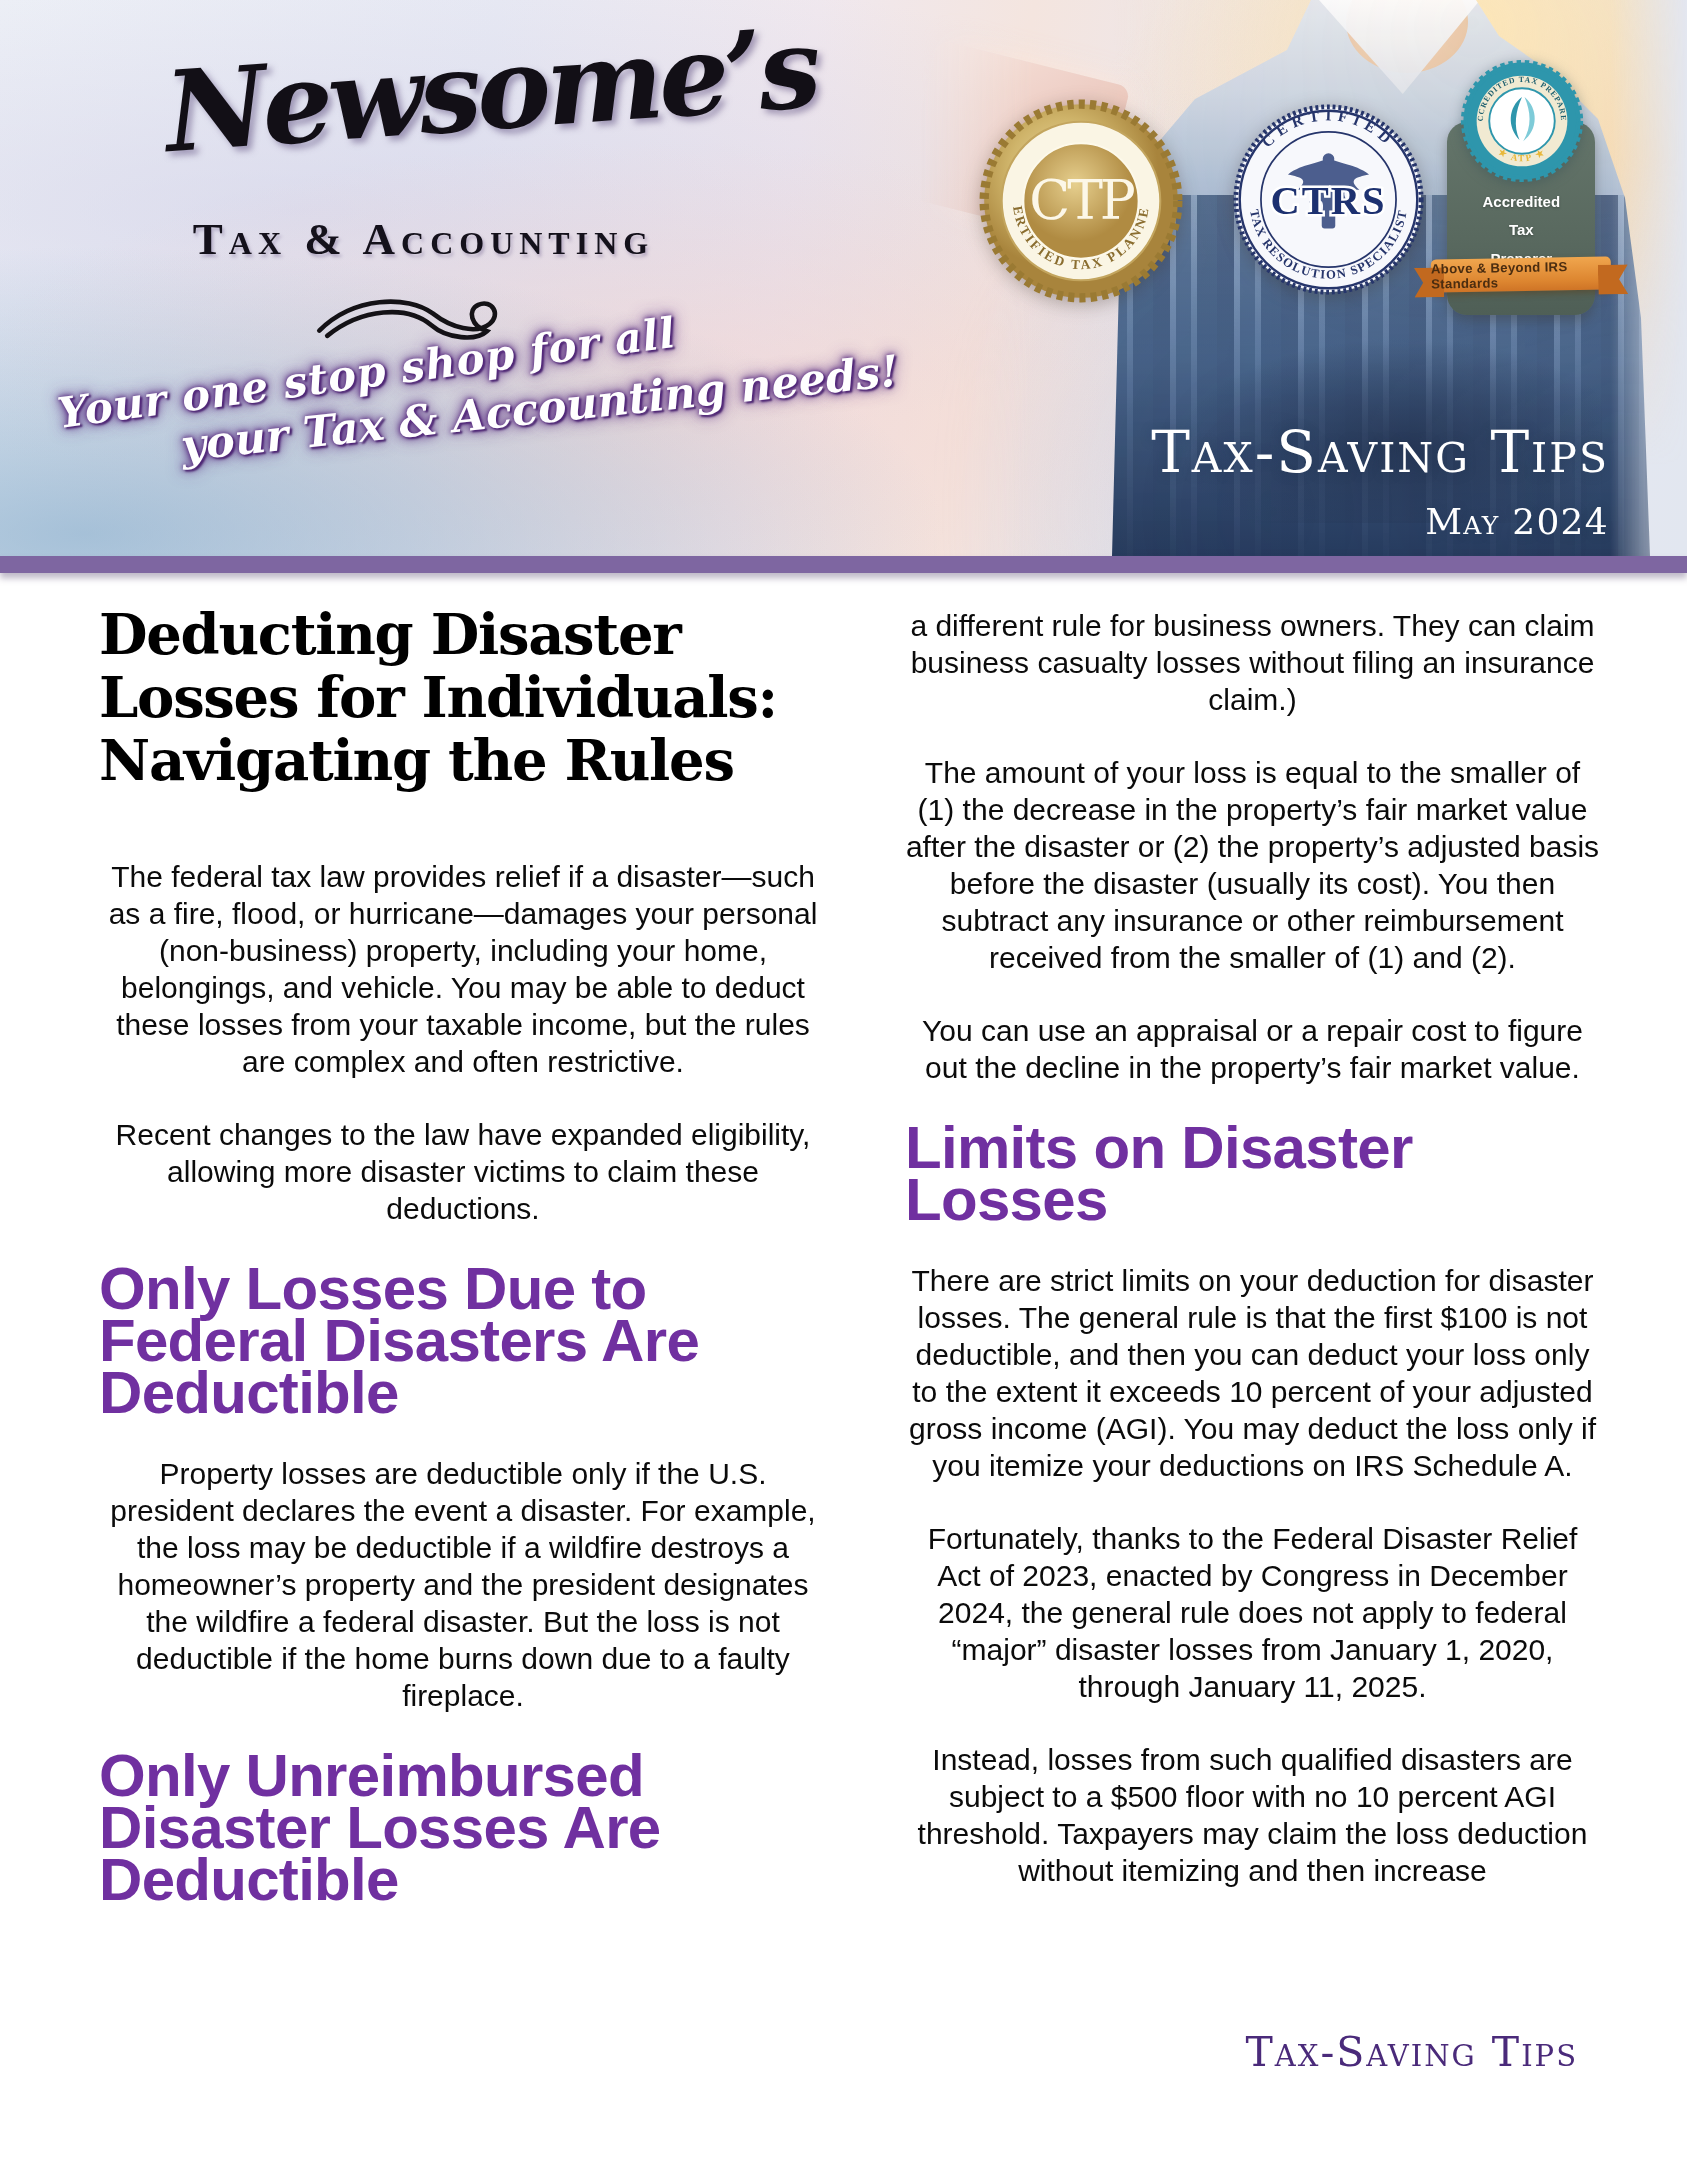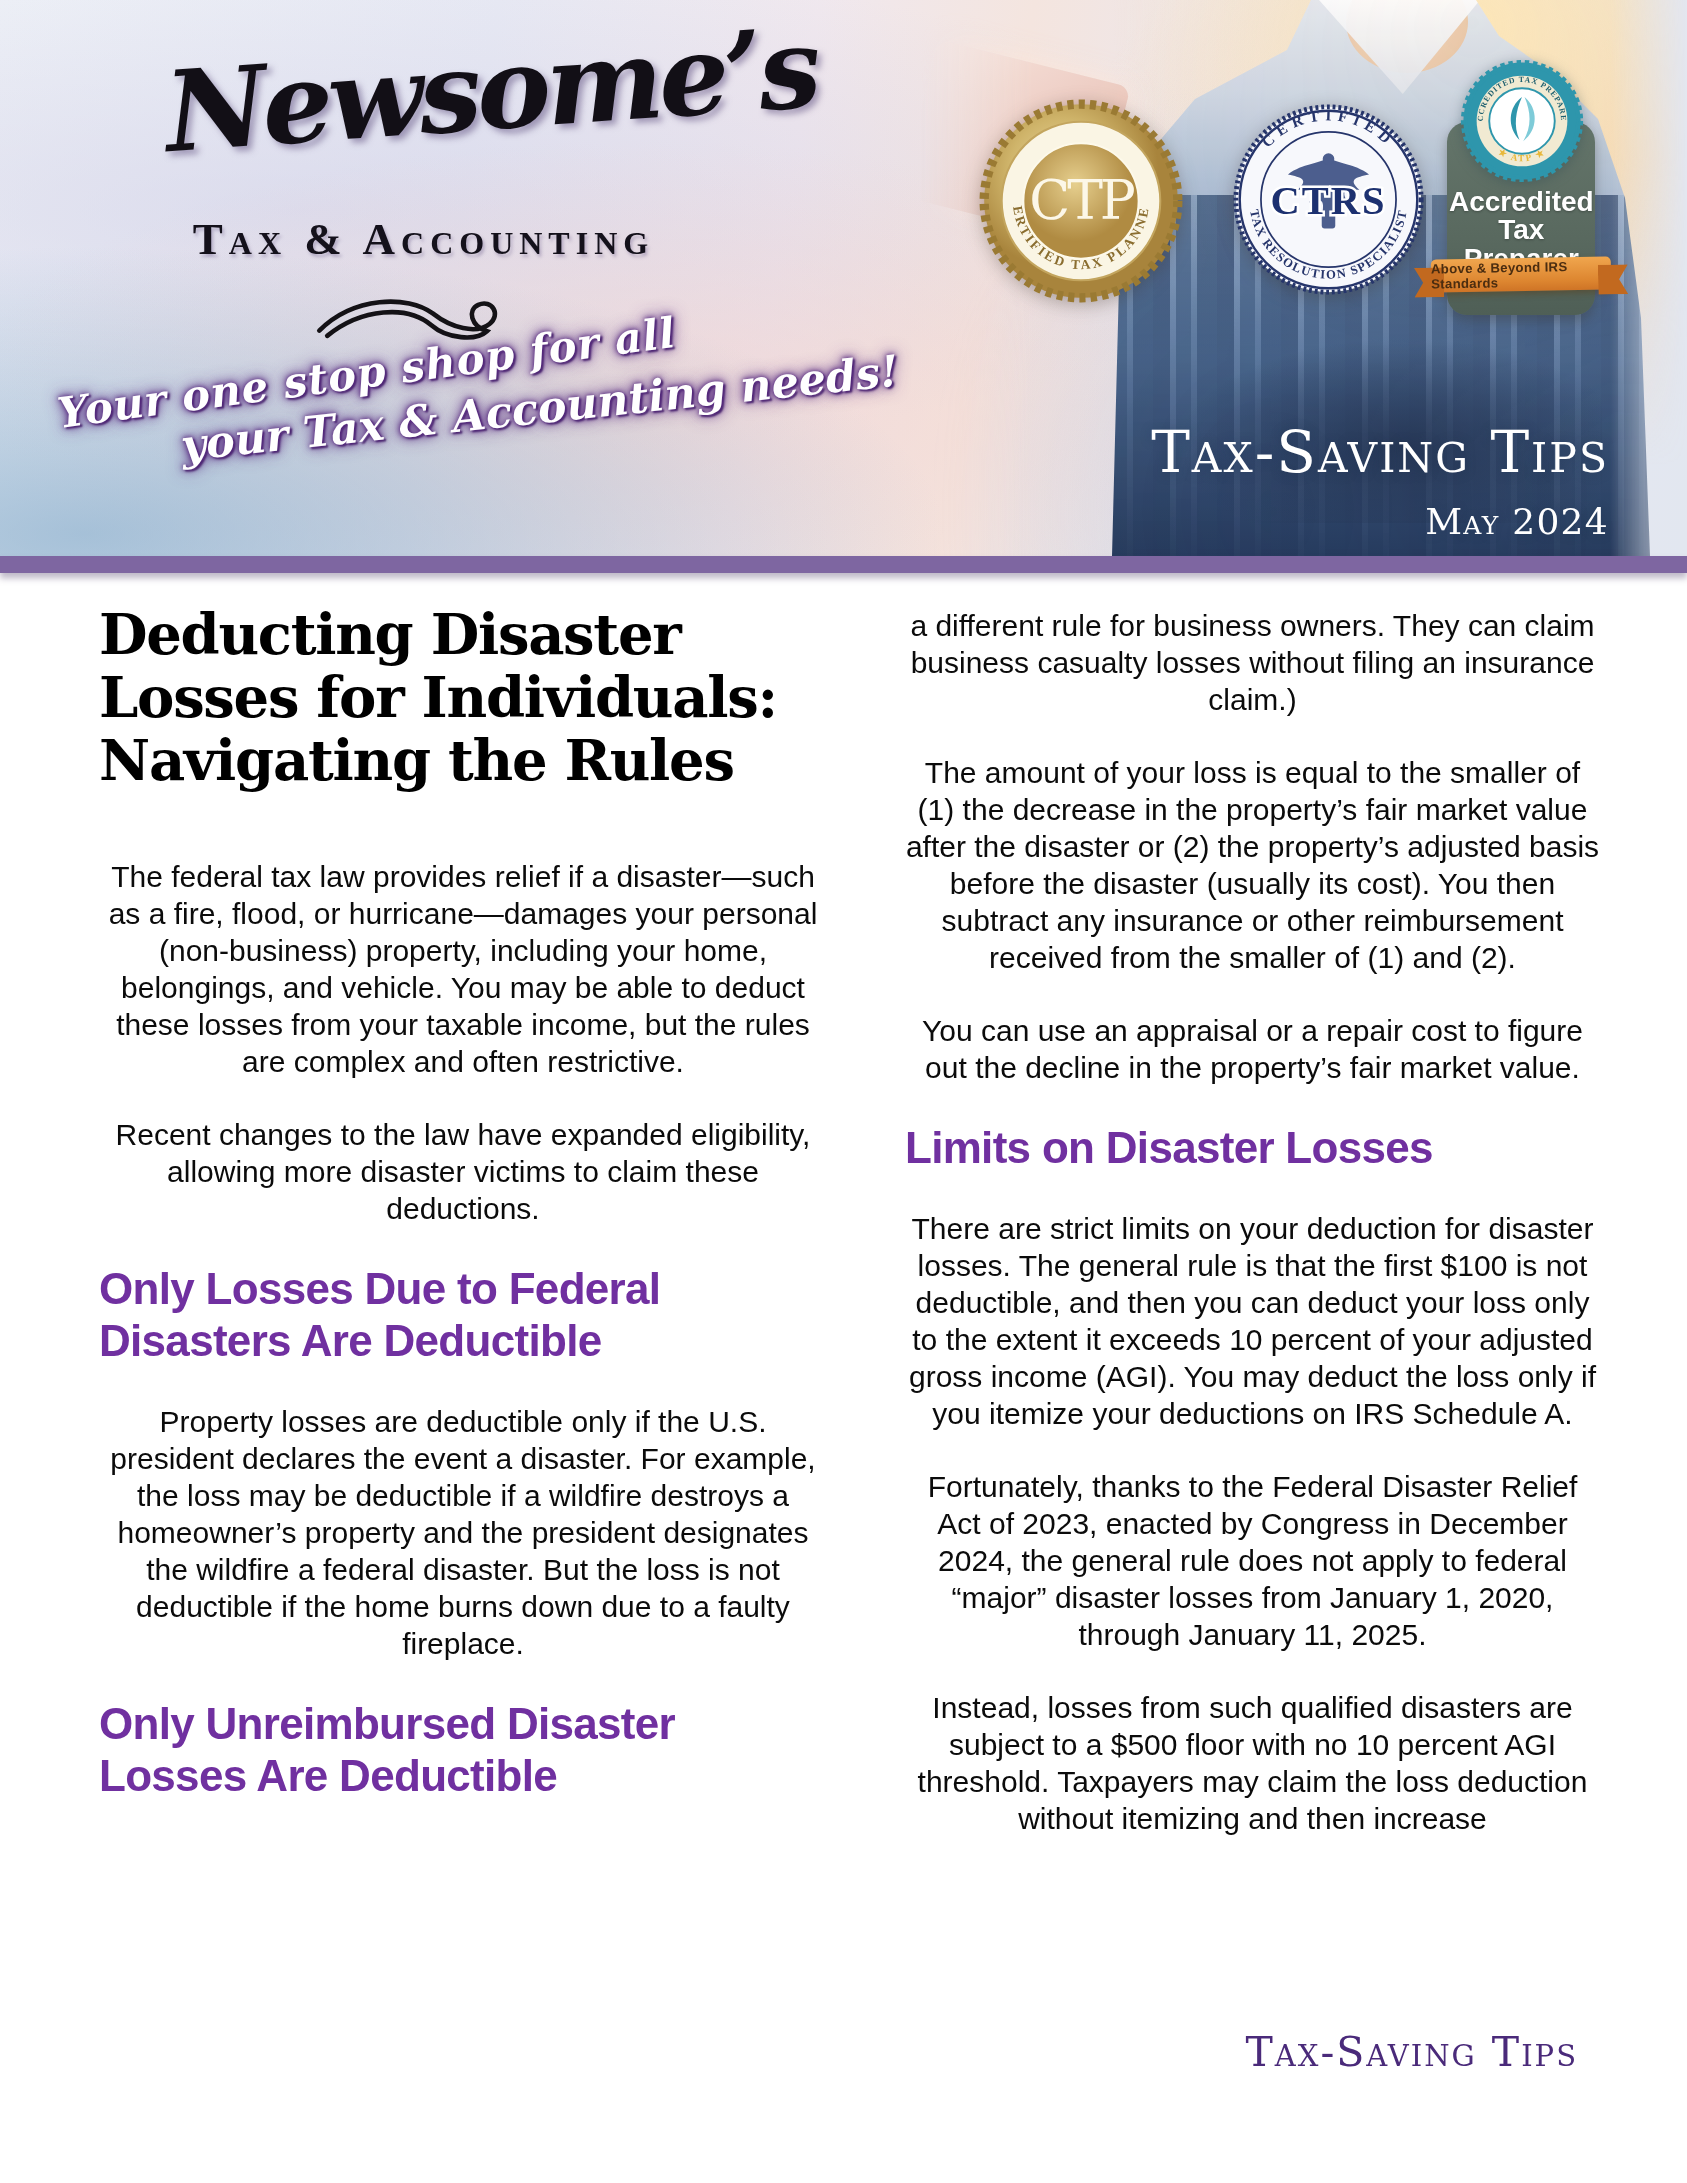--- a/index.html
+++ b/index.html
@@ -70,21 +70,21 @@
   .seal{position:absolute;filter:drop-shadow(0 4px 9.3px rgba(60,50,40,.35));}
   .seal-ctp{left:978px;top:98px;width:206px;height:206px;}
   .seal-ctrs{left:1232px;top:103px;width:193px;height:193px;}
   .atp{position:absolute;left:1442px;top:58px;width:159px;height:259px;}
   .atp-shield{position:absolute;left:5.3px;top:64px;width:148px;height:193px;border-radius:20px;
     background:linear-gradient(180deg,#64756a 0%,#59695f 60%,#4f5f56 100%);
     box-shadow:0 5.3px 12px rgba(60,60,60,.4);}
   .atp-seal{position:absolute;left:16.5px;top:0;width:126px;height:126px;
     filter:drop-shadow(0 2.6px 6.6px rgba(40,70,80,.4));}
   .atp-label{position:absolute;left:5.3px;top:130px;width:148px;text-align:center;color:#ffffff;
-    font-family:"Liberation Sans",sans-serif;font-weight:bold;font-size:28px;line-height:28.4px;
+    font-family:"Liberation Sans",sans-serif;font-weight:bold;font-size:15px;line-height:28.4px;
     text-shadow:0 1.3px 2.6px rgba(0,0,0,.3);}
   .atp-ribbon{position:absolute;left:-10.6px;top:200px;width:180px;height:33px;z-index:3;
     background:linear-gradient(180deg,#f0a64e 0%,#dd8630 70%,#cf7426 100%);
     border-radius:5.3px;display:flex;align-items:center;justify-content:center;
     box-shadow:0 3.3px 6.6px rgba(90,60,20,.45);transform:rotate(-1deg);}
   .atp-ribbon::before,.atp-ribbon::after{content:"";position:absolute;top:8px;width:30px;height:30px;
     background:#c2691f;z-index:-1;}
   .atp-ribbon::before{left:-17px;clip-path:polygon(100% 0,100% 100%,0 100%,30% 50%,0 0);}
   .atp-ribbon::after{right:-17px;clip-path:polygon(0 0,0 100%,100% 100%,70% 50%,100% 0);}
   .atp-ribbon span{font-family:"Liberation Sans",sans-serif;font-weight:bold;font-size:13.2px;
@@ -96,21 +96,21 @@
 
   
   .content{position:absolute;left:99px;top:603px;width:1501px;display:flex;gap:78px;z-index:2;}
   .col-left{width:728px;}
   .col-right{width:695px;}
   .content p{font-family:"Liberation Sans",sans-serif;font-size:30px;line-height:37px;
     color:#0b0b0b;margin:4px 0 36px 0;text-align:center;}
   .content h1{font-family:"DejaVu Serif",serif;font-weight:bold;font-size:56px;line-height:63px;
     color:#000000;letter-spacing:-1.3px;margin:0 0 66px 0;}
   .content h1 span{display:block;white-space:nowrap;}
-  .content h2{font-family:"Liberation Sans",sans-serif;font-weight:bold;font-size:44px;
+  .content h2{font-family:"Liberation Sans",sans-serif;font-weight:bold;font-size:60px;
     line-height:52px;color:#7030a0;letter-spacing:-0.7px;margin:0 0 36px 0;}
 
   
   .page-footer{position:absolute;top:2032px;right:109px;z-index:2;
     font-family:"DejaVu Serif",serif;font-variant:small-caps;font-size:41px;line-height:1;
     letter-spacing:2px;color:#4a2a7a;}
 
   
   .ring-text{font-family:"Liberation Serif",serif;font-weight:bold;}
 </style>

